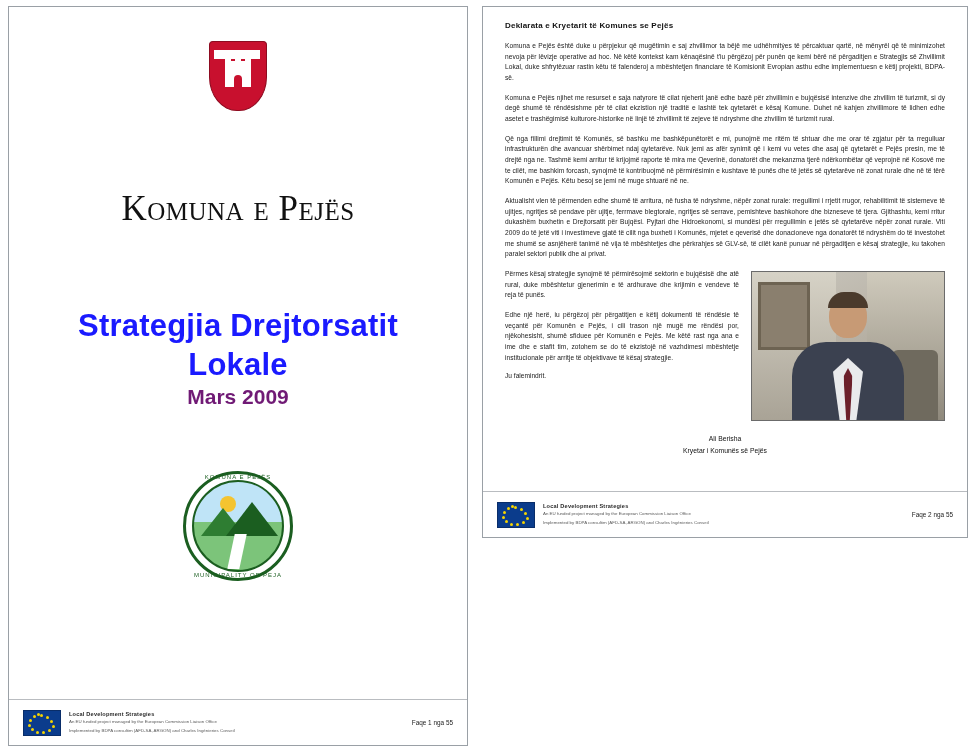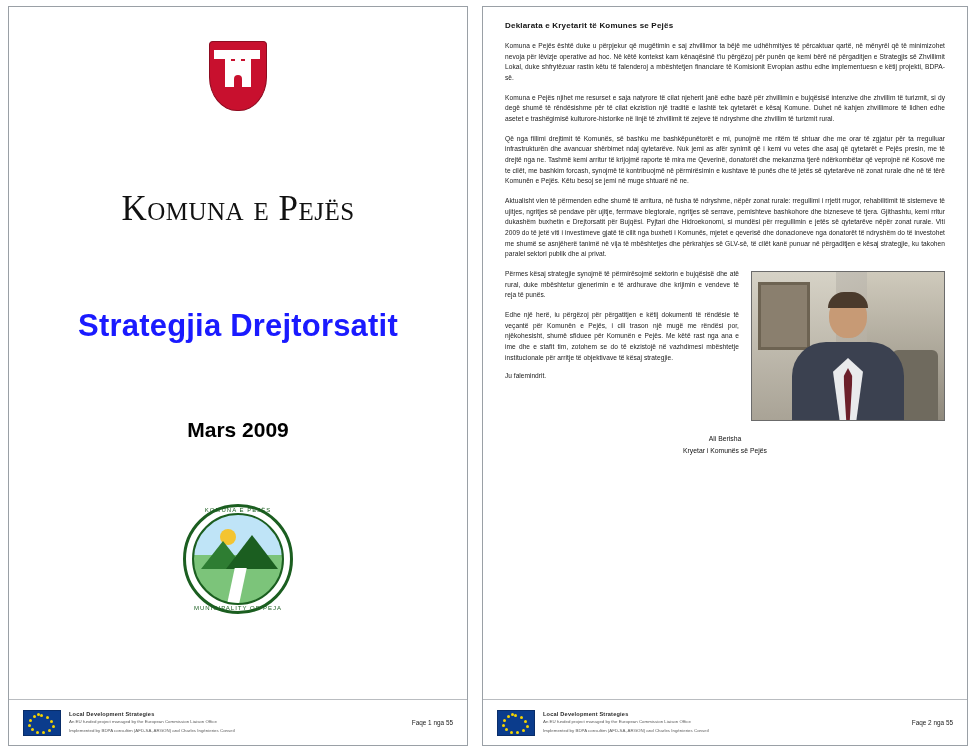--- a/index.html
+++ b/index.html
@@ -22,21 +22,21 @@
     background: #ffffff;
   }
   .page {
     position: relative;
     background: #ffffff;
     border: 1px solid #9aa0a6;
     box-sizing: border-box;
     overflow: hidden;
   }
   .page-left { width: 460px; height: 740px; }
-  .page-right { width: 486px; height: 740px; }
+  .page-right { width: 486px; height: 532px; }
 
   
   .cover-inner {
     position: absolute;
     inset: 0;
     display: flex;
     flex-direction: column;
     align-items: center;
     padding-top: 34px;
     box-sizing: border-box;
@@ -102,24 +102,23 @@
   .cover-subtitle {
     margin-top: 78px;
     font-size: 31px;
     font-weight: bold;
     color: #1a1aff;
     text-align: center;
     line-height: 1.25;
     letter-spacing: 0.2px;
   }
   .cover-date {
-    margin-top: 72px;
     font-size: 21px;
     font-weight: bold;
-    color: #000000;
+    color: #701a75;
     text-align: center;
   }
 
   .muni-seal {
     margin-top: 62px;
     width: 110px;
     height: 110px;
     position: relative;
   }
   .seal-ring {
@@ -341,20 +340,21 @@
         <div class="coat-band"></div>
         <div class="coat-tower">
             <div class="coat-door"></div>
           </div>
       </div>
 
       <div class="cover-title">Komuna e Pejës</div>
 
       <div class="cover-subtitle">
         <div>Strategjia Drejtorsatit</div>
+        <div>Lokale</div>
       </div>
 
       <div class="cover-date">Mars 2009</div>
 
       <div class="muni-seal">
         <div class="seal-ring"></div>
         <div class="seal-ring2">
           <div class="seal-sun"></div>
           <div class="seal-mtn"></div>
           <div class="seal-mtn two"></div>

